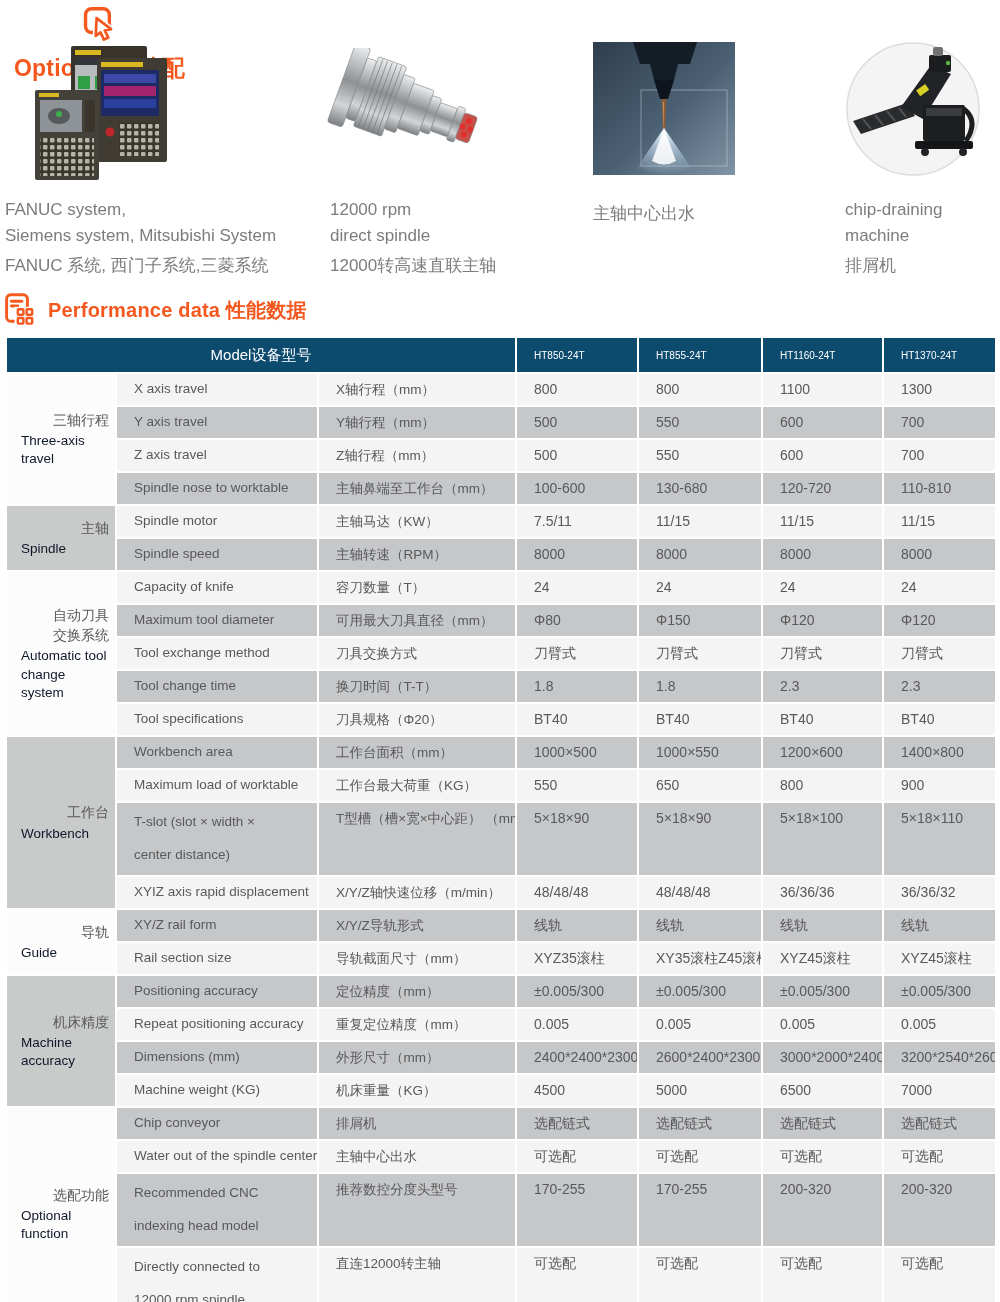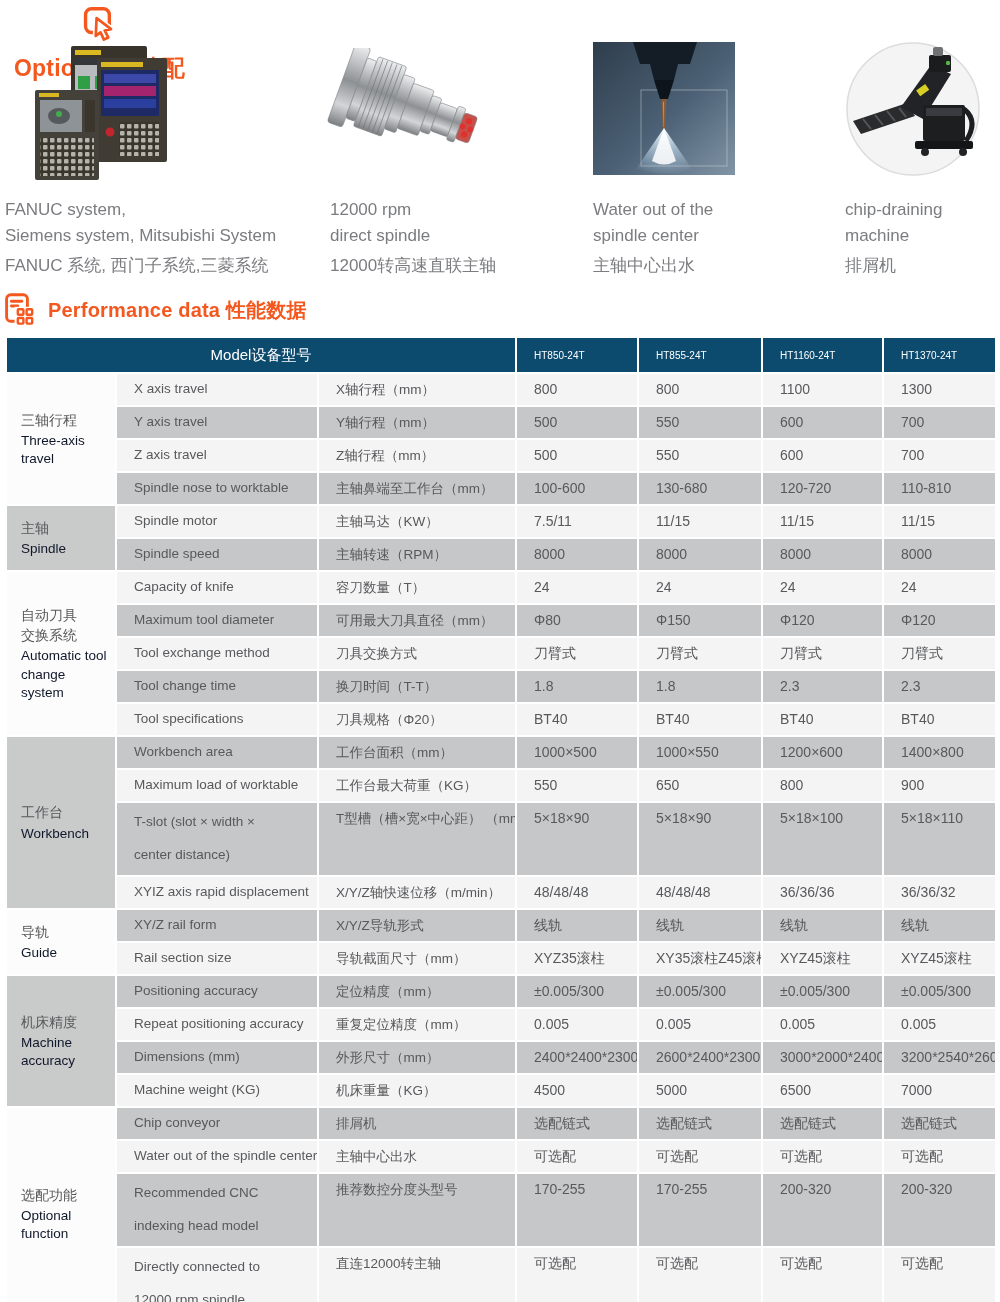--- a/index.html
+++ b/index.html
@@ -31,21 +31,21 @@
   tbody tr.tall{height:67px;}
   td{color:#58595b;vertical-align:top;padding:7px 8px 4px 17px;}
   tr.rl td{background:#f4f4f5;}
   tr.rd td{background:#c6c7c8;}
   td.en,td.zh{font-size:13.5px;white-space:nowrap;overflow:hidden;}
   td.val{font-size:14px;white-space:nowrap;overflow:hidden;}
   tr.tall td.en{white-space:pre-line;line-height:33px;padding-top:2px;}
   td.gc{vertical-align:middle;padding:4px 6px 4px 14px;}
   td.gc.gw{background:#fcfcfc;}
   td.gc.gg{background:#c9caca;}
-  .gzh{font-size:14px;color:#58595b;white-space:pre-line;line-height:1.45;}
+  .gzh{font-size:14px;color:#58595b;white-space:pre-line;line-height:1.45;text-align:right;}
   .gen{font-size:13.5px;color:#0f172a;white-space:pre-line;line-height:1.35;margin-top:2px;}
 </style>
 </head>
 <body>
 
 <div class="sec-header" id="opt-header">
   <svg width="34" height="36" viewBox="0 0 40 42">
     <rect x="3" y="3" width="28" height="28" rx="7" fill="none" stroke="#F4581E" stroke-width="4"></rect>
     <path d="M16,14 L33,27 L25.5,28.6 L29.8,37 L24.6,39.4 L20.6,30.8 L15,35 Z" fill="#fff" stroke="#fff" stroke-width="7" stroke-linejoin="round"></path>
     <path d="M16,14 L33,27 L25.5,28.6 L29.8,37 L24.6,39.4 L20.6,30.8 L15,35 Z" fill="#fff" stroke="#F4581E" stroke-width="3.2" stroke-linejoin="round"></path>
@@ -168,22 +168,20 @@
   <div class="cap-en">FANUC system,
 Siemens system, Mitsubishi System</div>
   <div class="cap-zh">FANUC 系统, 西门子系统,三菱系统</div>
 </div>
 <div class="caption" style="left:330px;">
   <div class="cap-en">12000 rpm
 direct spindle</div>
   <div class="cap-zh">12000转高速直联主轴</div>
 </div>
 <div class="caption" style="left:593px;">
-  <div class="cap-en">Water out of the
-spindle center</div>
   <div class="cap-zh">主轴中心出水</div>
 </div>
 <div class="caption" style="left:845px;">
   <div class="cap-en">chip-draining
 machine</div>
   <div class="cap-zh">排屑机</div>
 </div>
 
 <div class="sec-header" id="perf-header">
   <svg width="32" height="34" viewBox="0 0 40 42">

